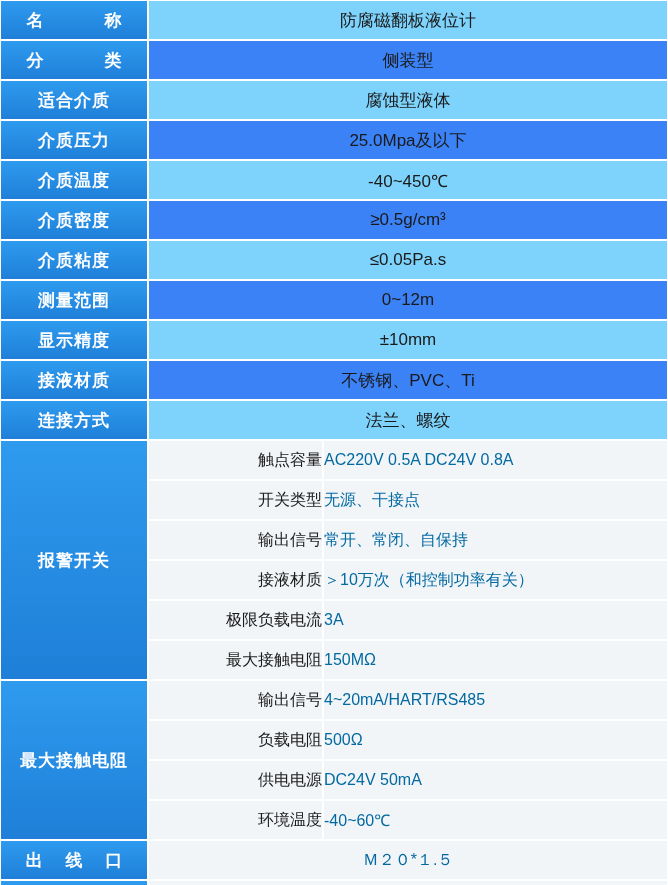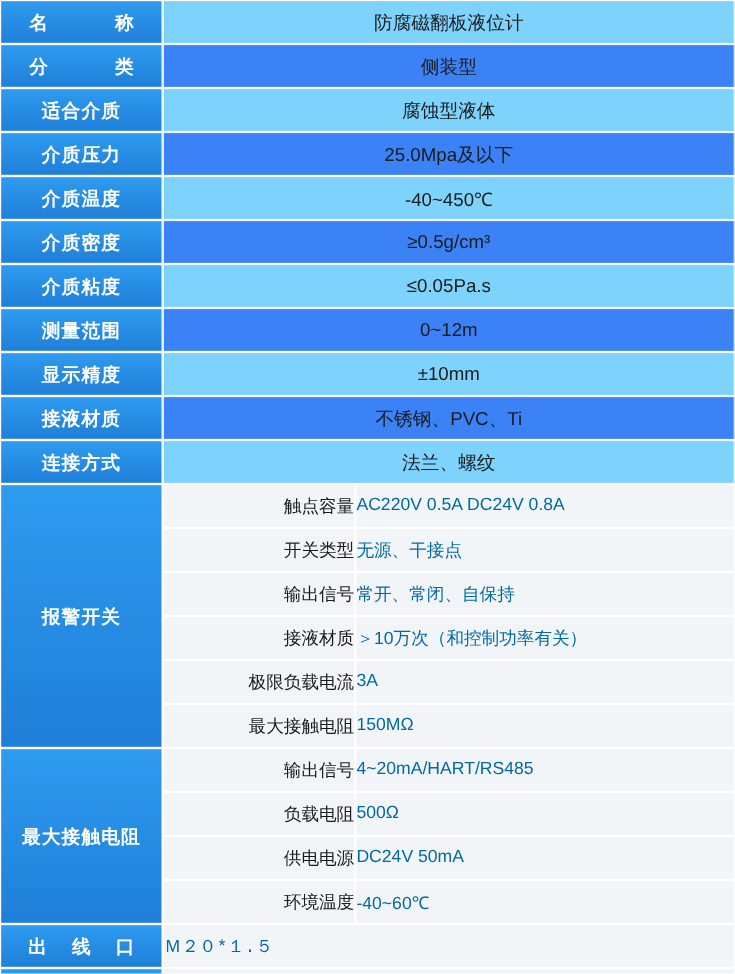--- a/index.html
+++ b/index.html
@@ -65,22 +65,22 @@
   }
   .subval {
     background: #f2f5f8;
     color: #0369a1;
     font-size: 16px;
     text-align: left;
     padding-left: 16px;
     height: 38px;
   }
   .subval.center {
+    text-align: center;
     padding-left: 0;
-    font-family: Liberation Mono, monospace;
   }
 </style>
 </head>
 <body>
 
 <table class="spec-table">
   <colgroup>
     <col style="width:148px">
     <col style="width:175px">
     <col>

